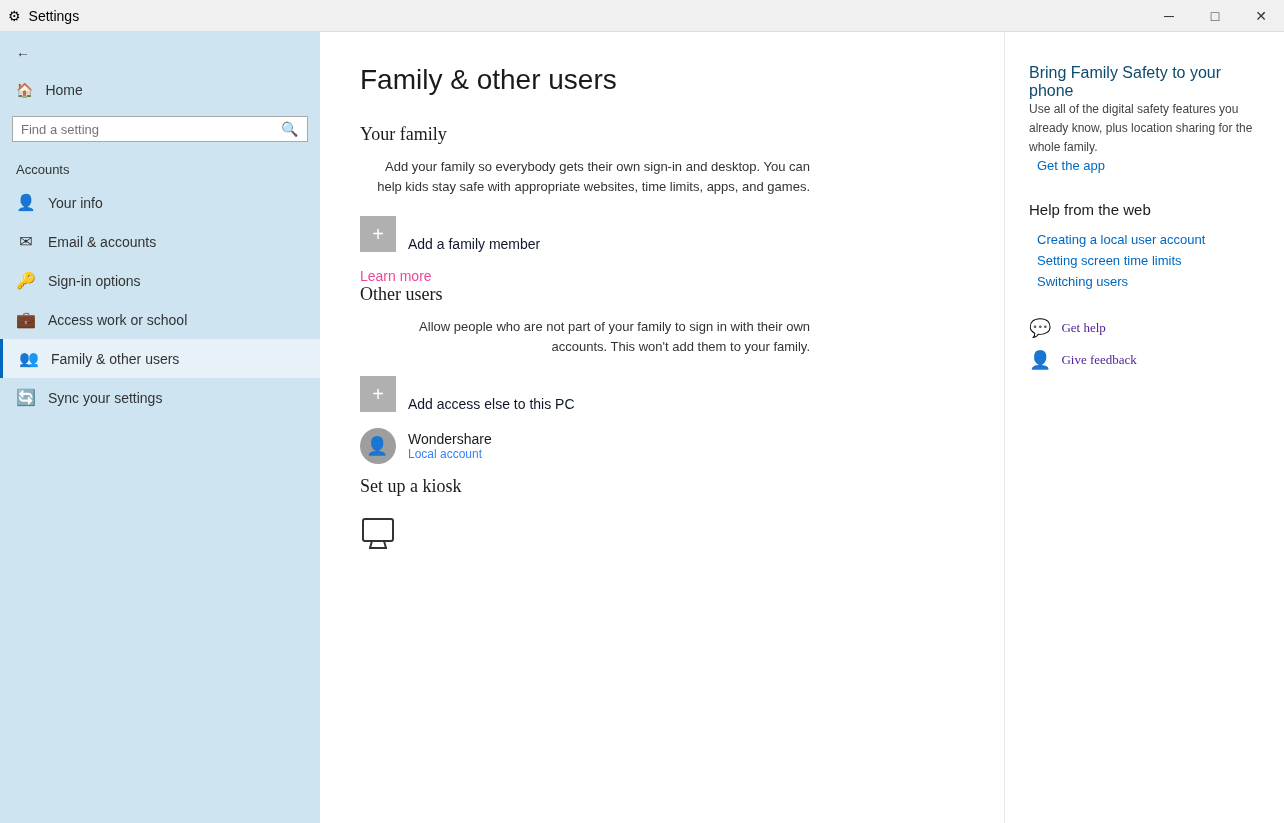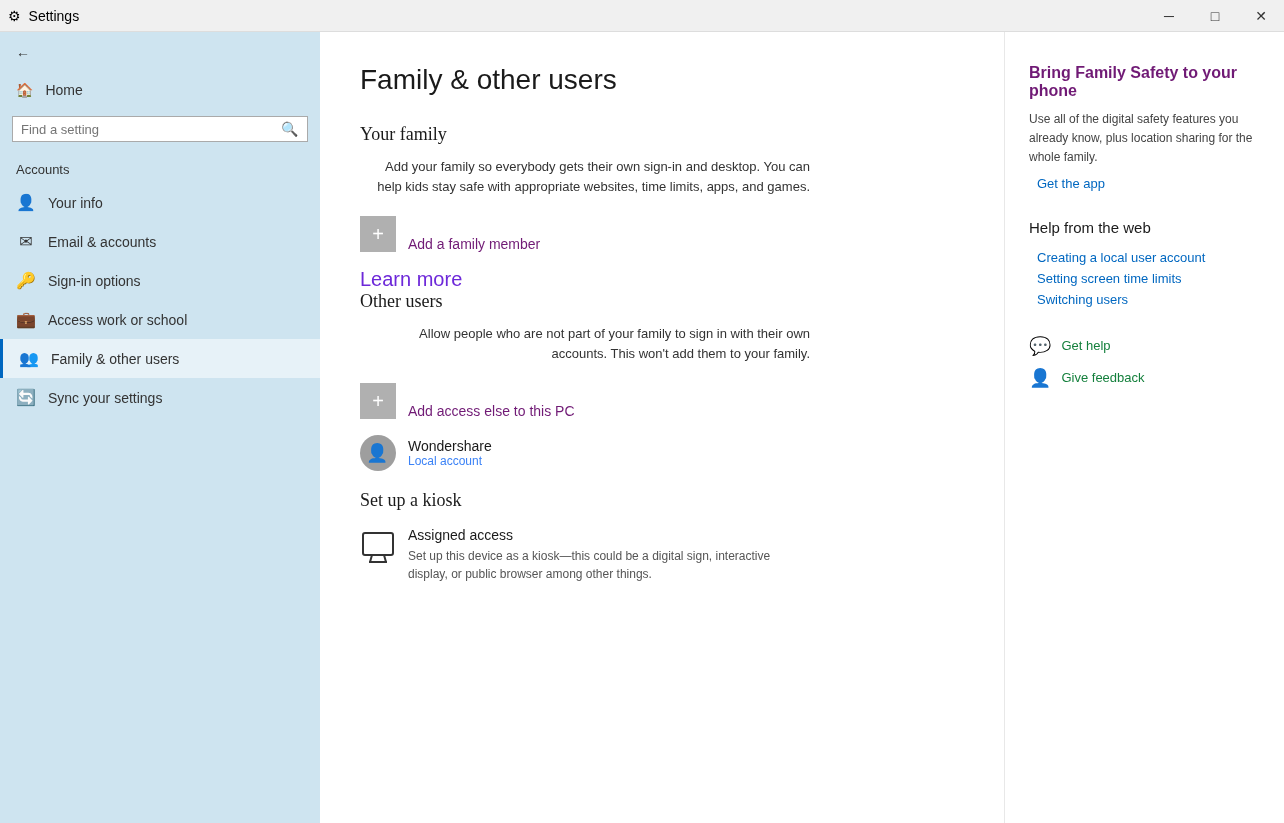--- a/index.html
+++ b/index.html
@@ -65,50 +65,50 @@
 
     .add-btn {
       display: flex; align-items: center; gap: 12px;
       cursor: pointer; margin-bottom: 16px;
     }
     .add-btn-icon {
       width: 36px; height: 36px; background: #b0b0b0;
       display: flex; align-items: center; justify-content: center;
       font-size: 20px; color: #fff; flex-shrink: 0;
     }
-    .add-btn-label { font-size: 14px; color: #701a75; margin-top: 20px; }
-
-    .learn-more { color: #6d28d9; font-size: 20px; cursor: pointer; margin-bottom: 28px; text-decoration: none; }
+    .add-btn-label { font-size: 14px; color: #0f172a; margin-top: 20px; }
+
+    .learn-more { color: #ec4899; font-size: 14px; cursor: pointer; margin-bottom: 28px; text-decoration: none; }
 
     .user-item { display: flex; align-items: center; gap: 12px; margin-bottom: 8px; }
     .user-avatar {
       width: 36px; height: 36px; background: #9e9e9e; border-radius: 50%;
       display: flex; align-items: center; justify-content: center;
       color: #fff; font-size: 18px; flex-shrink: 0;
     }
     .user-info .user-name { font-size: 14px; color: #1a1a1a; }
     .user-info .user-type { font-size: 12px; color: #3b82f6; }
 
     .kiosk-item { display: flex; align-items: flex-start; gap: 12px; margin-top: 16px; }
     .kiosk-icon { font-size: 28px; color: #333; flex-shrink: 0; margin-top: 2px; }
     .kiosk-info .kiosk-title { font-size: 14px; color: #1a1a1a; margin-bottom: 4px; }
     .kiosk-info .kiosk-desc { font-size: 12px; color: #555; line-height: 1.5; max-width: 380px; }
 
     
     .right-panel { width: 280px; flex-shrink: 0; padding: 32px 24px; border-left: 1px solid #e8e8e8; }
-    .panel-title { font-size: 16px; font-weight: 700; color: #701a75; margin-bottom: 10px; }
-    .panel-desc { font-size: 12px; color: #444; line-height: 1.6; margin-bottom: 8px; }
+    .panel-title { font-size: 16px; font-weight: 400; color: #0c4a6e; margin-bottom: 0; }
+    .panel-desc { font-size: 12px; color: #444; line-height: 1.6; }
     .panel-link { color: #0067c0; font-size: 13px; cursor: pointer; display: block; margin-bottom: 6px; text-decoration: none; margin-left: 8px; }
 
     .panel-section { margin-top: 28px; }
     .panel-section-title { font-size: 15px; font-weight: 400; color: #1a1a1a; margin-bottom: 14px; }
 
     .panel-action { display: flex; align-items: center; gap: 10px; margin-bottom: 10px; cursor: pointer; }
     .panel-action-icon { font-size: 18px; color: #555; }
-    .panel-action-label { color: #15803d; font-size: 13px; }
+    .panel-action-label { color: #4c1d95; font-size: 13px; font-family: Liberation Serif, serif; }
   </style>
 </head>
 <body>
 
 <div class="titlebar">
   <div class="titlebar-left">
     <span>⚙</span>
     <span>Settings</span>
   </div>
   <div class="titlebar-controls">
@@ -182,34 +182,30 @@
       </div>
       <div class="user-item">
         <div class="user-avatar">👤</div>
         <div class="user-info">
           <div class="user-name">Wondershare</div>
           <div class="user-type">Local account</div>
         </div>
       </div>
 
       
-      <h2 class="section-title" style="margin-top: 19px;">Set up a kiosk</h2>
+      <h2 class="section-title" style="margin-top: 12px;">Set up a kiosk</h2>
       <div class="kiosk-item">
         <div class="kiosk-icon">
           <svg width="36" height="36" viewBox="0 0 36 36" fill="none">
             <rect x="3" y="4" width="30" height="22" rx="2" stroke="#333" stroke-width="2" fill="none"></rect>
             <line x1="12" y1="26" x2="10" y2="33" stroke="#333" stroke-width="2"></line>
             <line x1="24" y1="26" x2="26" y2="33" stroke="#333" stroke-width="2"></line>
             <line x1="9" y1="33" x2="27" y2="33" stroke="#333" stroke-width="2"></line>
           </svg>
         </div>
-        <div class="kiosk-info">
-          <div class="kiosk-title">Assigned access</div>
-          <div class="kiosk-desc">Set up this device as a kiosk—this could be a digital sign, interactive display, or public browser among other things.</div>
-        </div>
       </div>
     </div>
 
     <div class="right-panel">
       <div class="panel-title">Bring Family Safety to your phone</div>
       <p class="panel-desc">Use all of the digital safety features you already know, plus location sharing for the whole family.</p>
       <a class="panel-link">Get the app</a>
 
       <div class="panel-section">
         <div class="panel-section-title">Help from the web</div>

